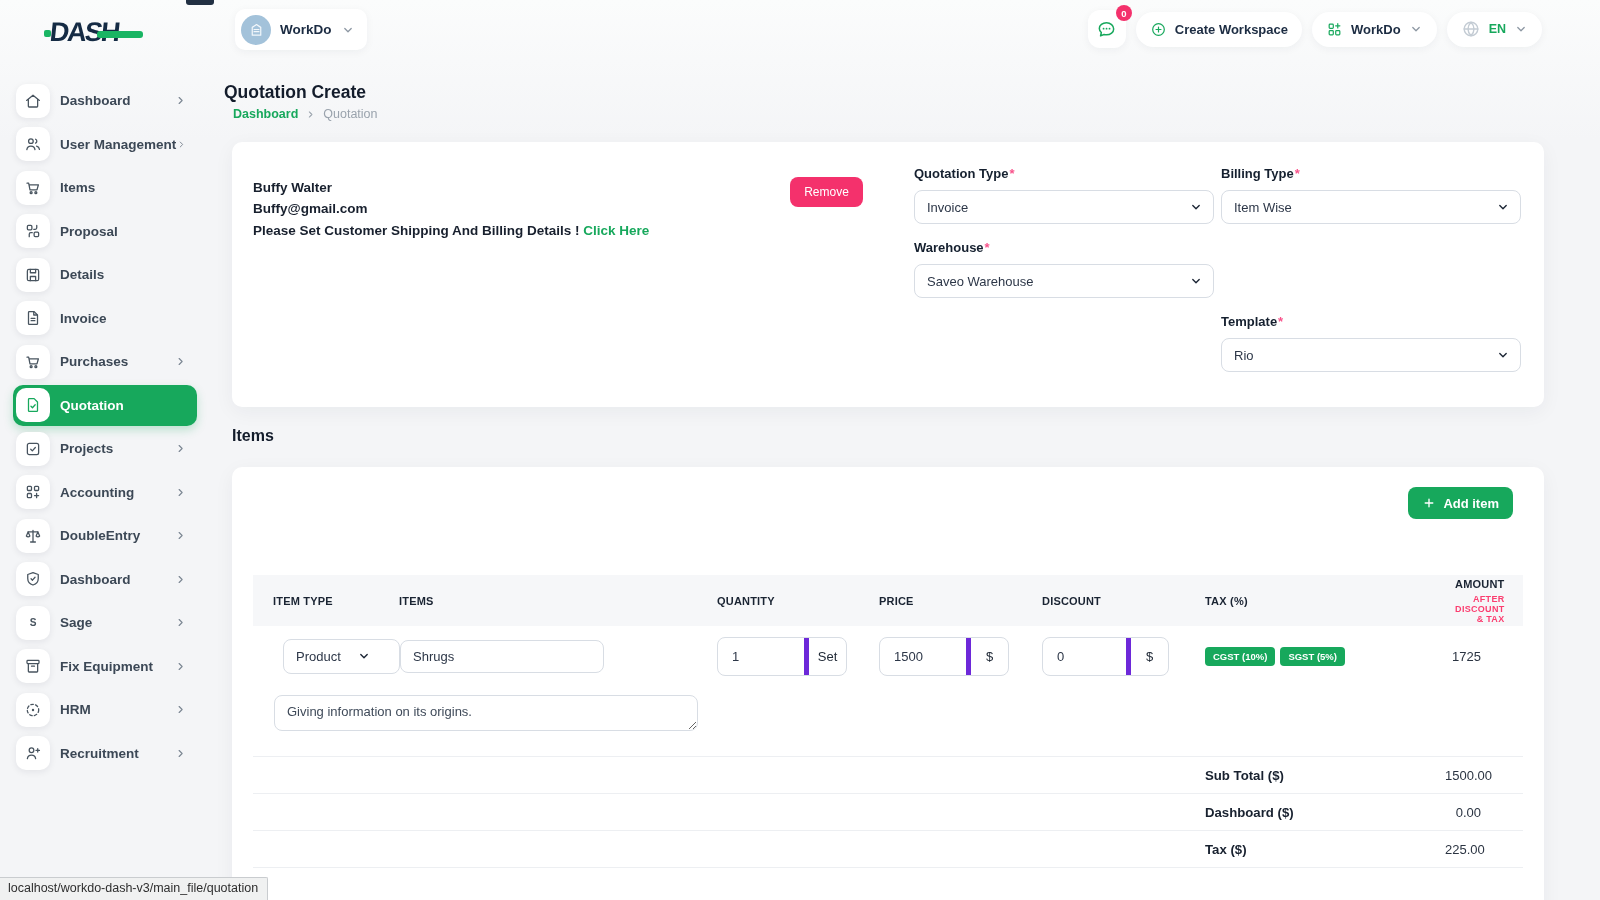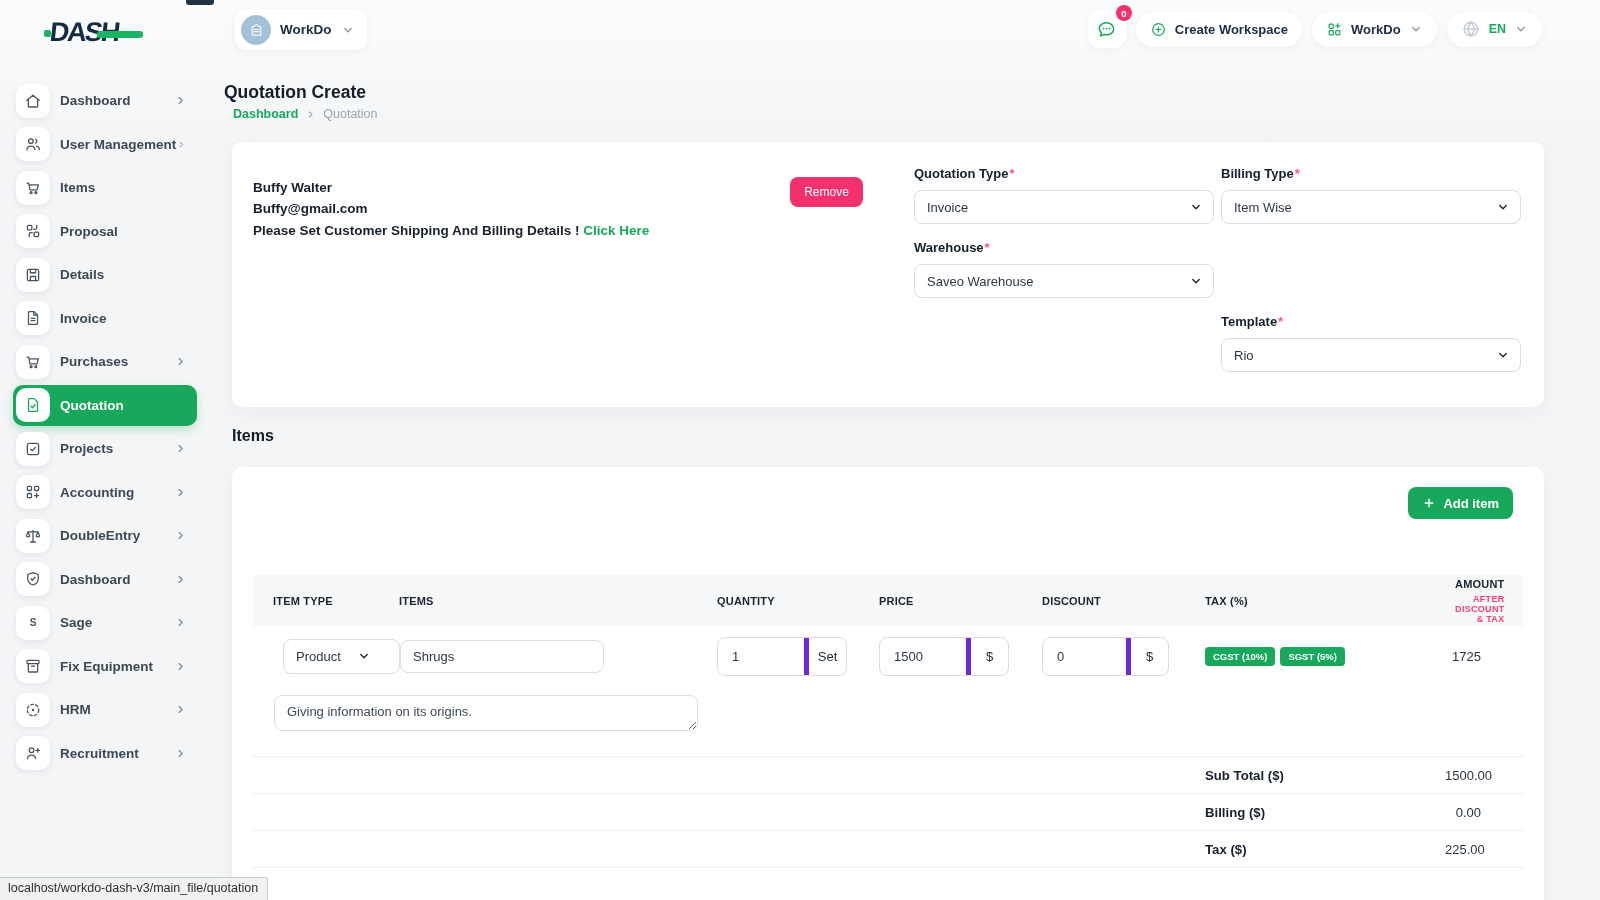--- a/index.html
+++ b/index.html
@@ -607,21 +607,21 @@
 
     <div class="tbl-div"></div>
 
     <div>
 
     <div class="grid7 total-row">
           <div class="total-label">Sub Total ($)</div>
           <div class="total-value">1500.00</div>
         </div>
         <div class="grid7 total-row">
-          <div class="total-label">Billing ($)</div>
+          <div class="total-label">Dashboard ($)</div>
           <div class="total-value">0.00</div>
         </div>
         <div class="grid7 total-row">
           <div class="total-label">Tax ($)</div>
           <div class="total-value">225.00</div>
         </div>
       </div>
   </div>
 </section>
 

